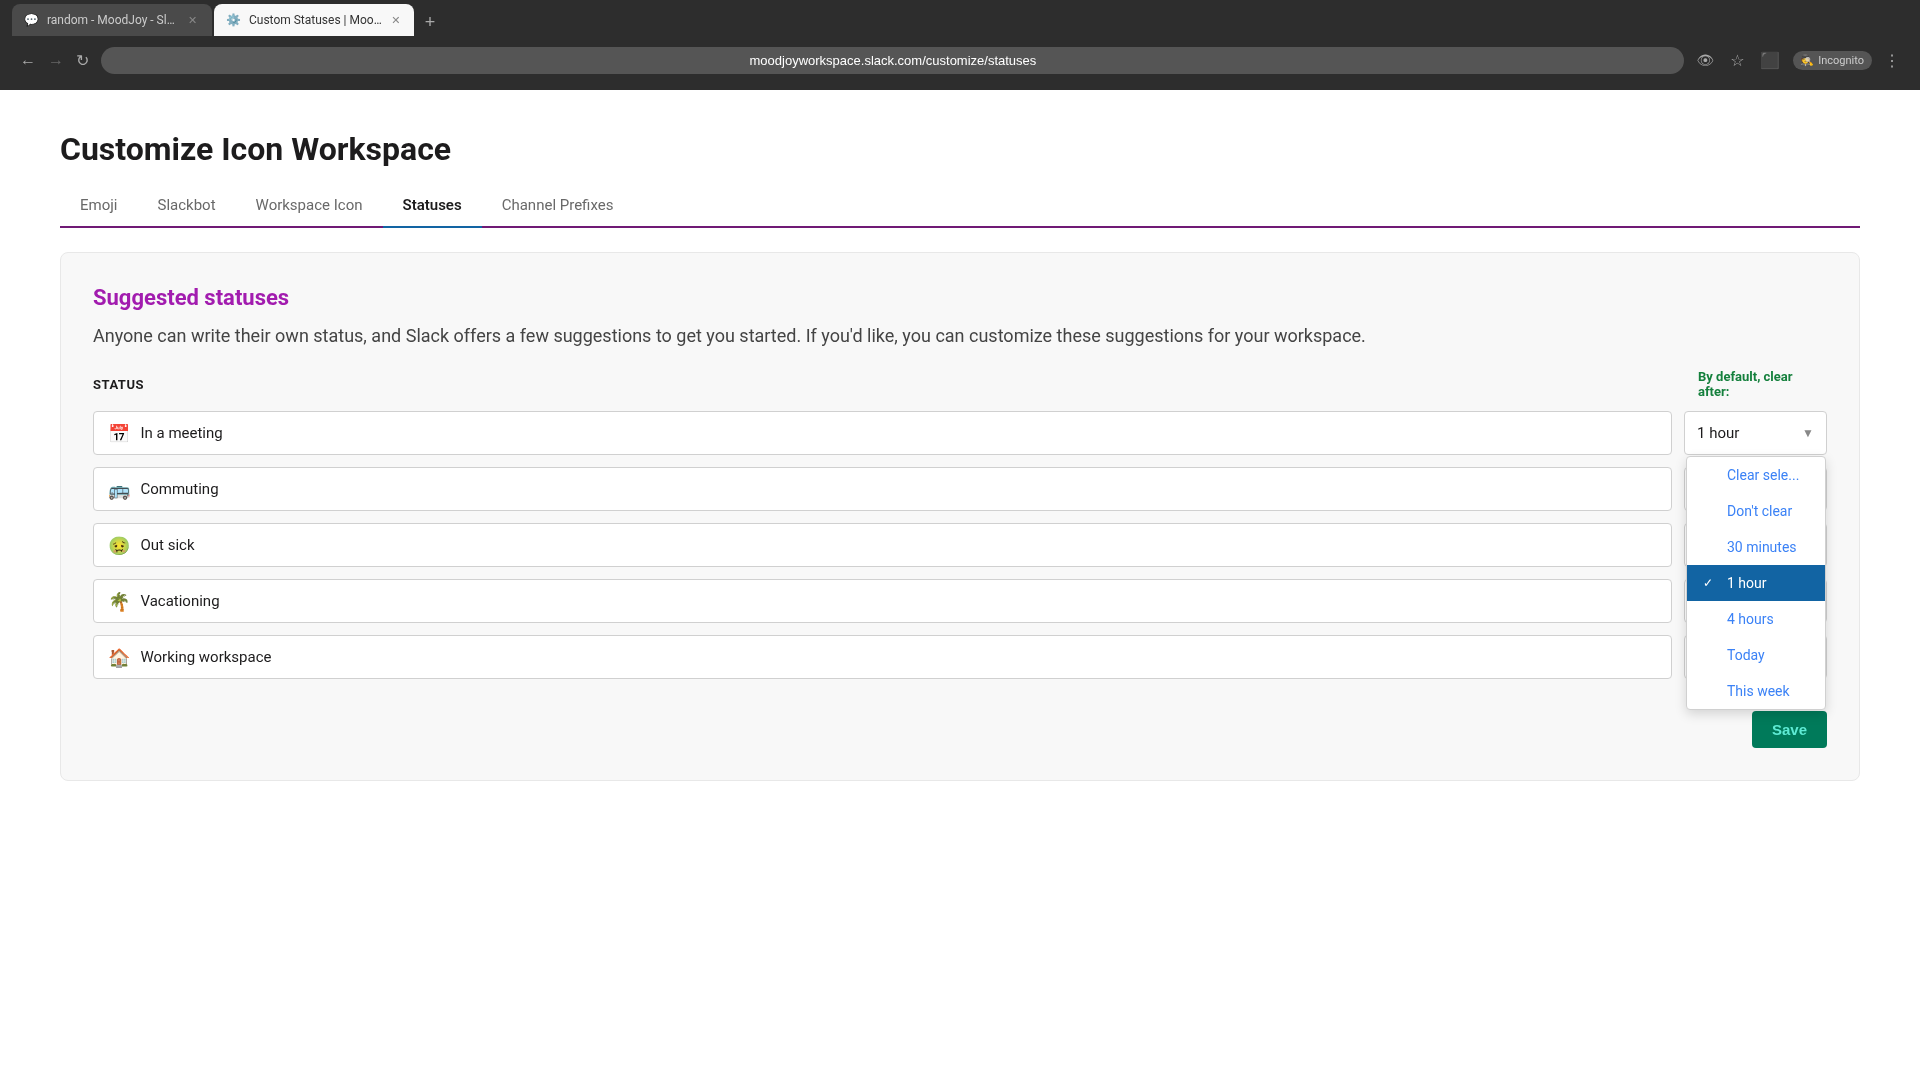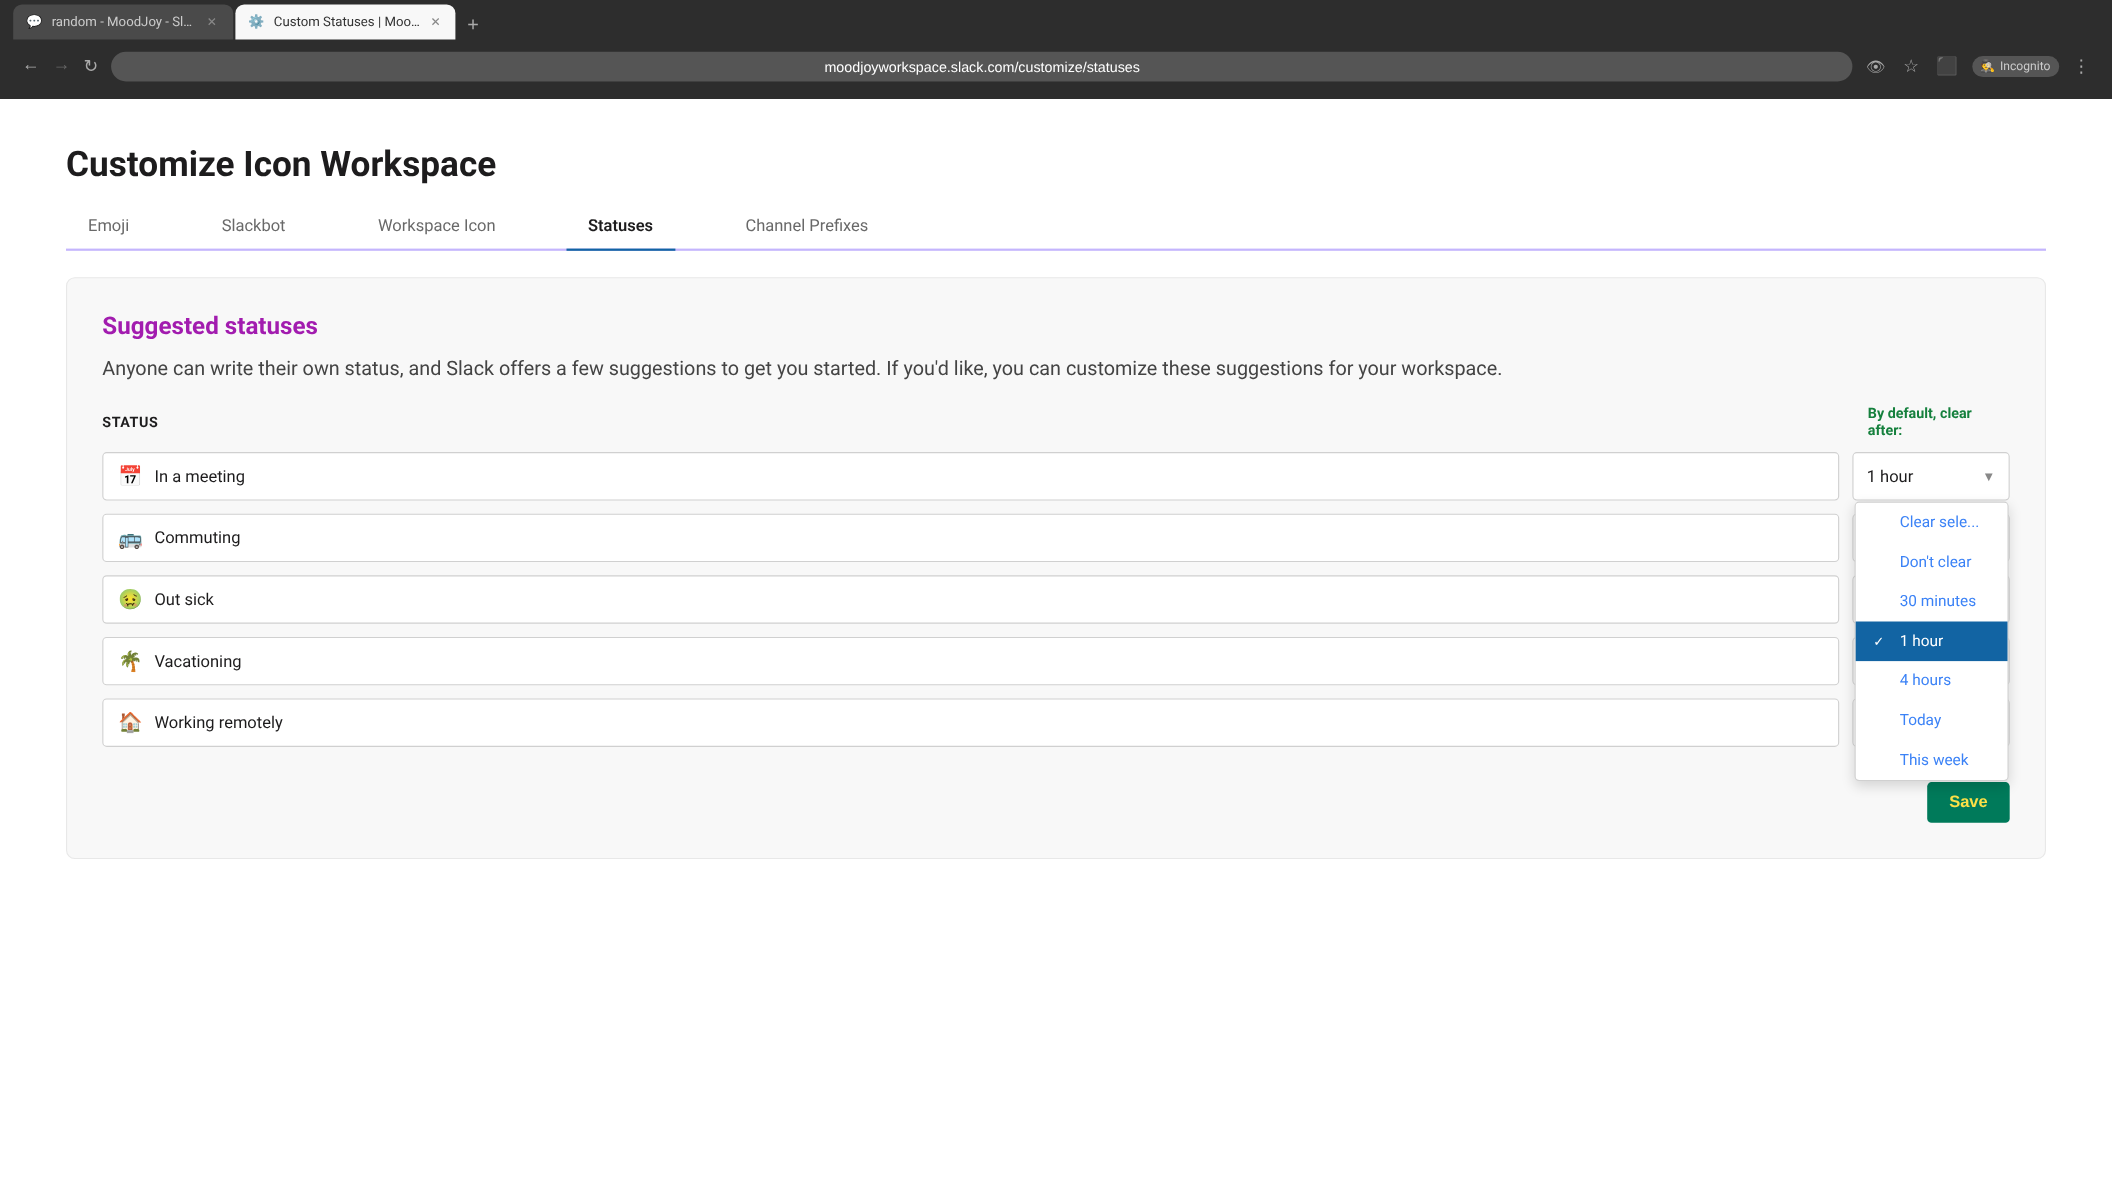--- a/index.html
+++ b/index.html
@@ -142,23 +142,22 @@
     }
 
     .permissions-link {
       color: #1264a3;
       text-decoration: none;
     }
 
     
     .tabs-nav {
       display: flex;
-      border-bottom: 2px solid #c4b5fd;
+      border-bottom: 2px solid #701a75;
       margin-bottom: 0;
-      gap: 44px;
     }
     .tab-nav-item {
       padding: 12px 20px;
       font-size: 15px;
       color: #696969;
       cursor: pointer;
       border-bottom: 2px solid transparent;
       margin-bottom: -2px;
       text-decoration: none;
     }
@@ -296,21 +295,21 @@
     .checkmark {
       font-size: 12px;
       width: 16px;
     }
 
     .save-btn {
       float: right;
       margin-top: 16px;
       padding: 10px 20px;
       background: #007a5a;
-      color: #fde047;
+      color: #5eead4;
       border: none;
       border-radius: 4px;
       font-size: 15px;
       font-weight: 600;
       cursor: pointer;
     }
   </style>
 </head>
 <body>
 
@@ -442,21 +441,21 @@
       </div>
       <div class="clear-dropdown">
         <span>Don't clear</span>
         <span class="dropdown-arrow">▼</span>
       </div>
     </div>
 
     <div class="status-row">
       <div class="status-input">
         <span class="status-emoji">🏠</span>
-        <span class="status-text">Working remotely</span>
+        <span class="status-text">Working workspace</span>
       </div>
       <div class="clear-dropdown">
         <span>Don't clear</span>
         <span class="dropdown-arrow">▼</span>
       </div>
     </div>
 
     <div style="display: flex; justify-content: flex-end; margin-top: 16px;">
       <button class="save-btn">Save</button>
     </div>

